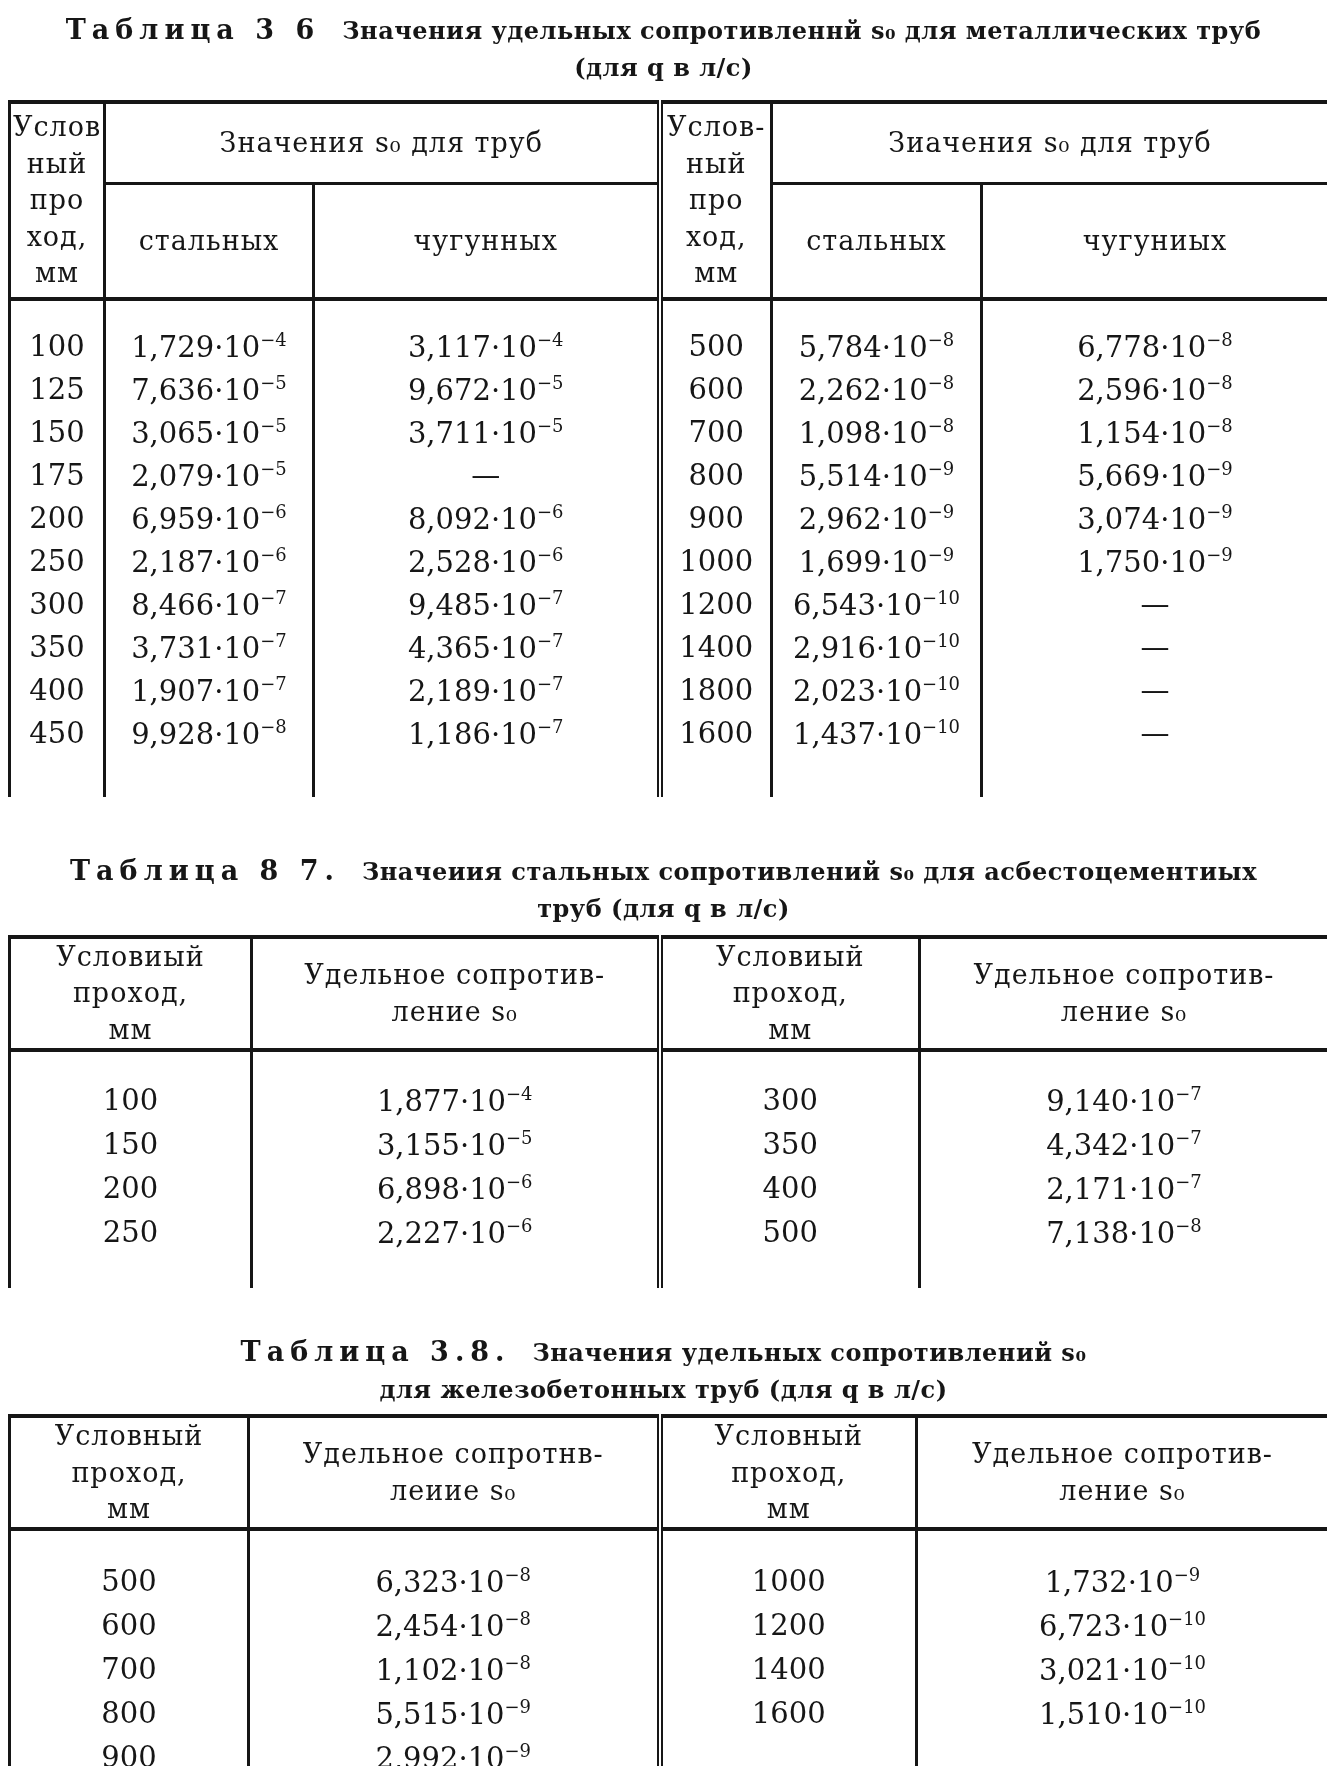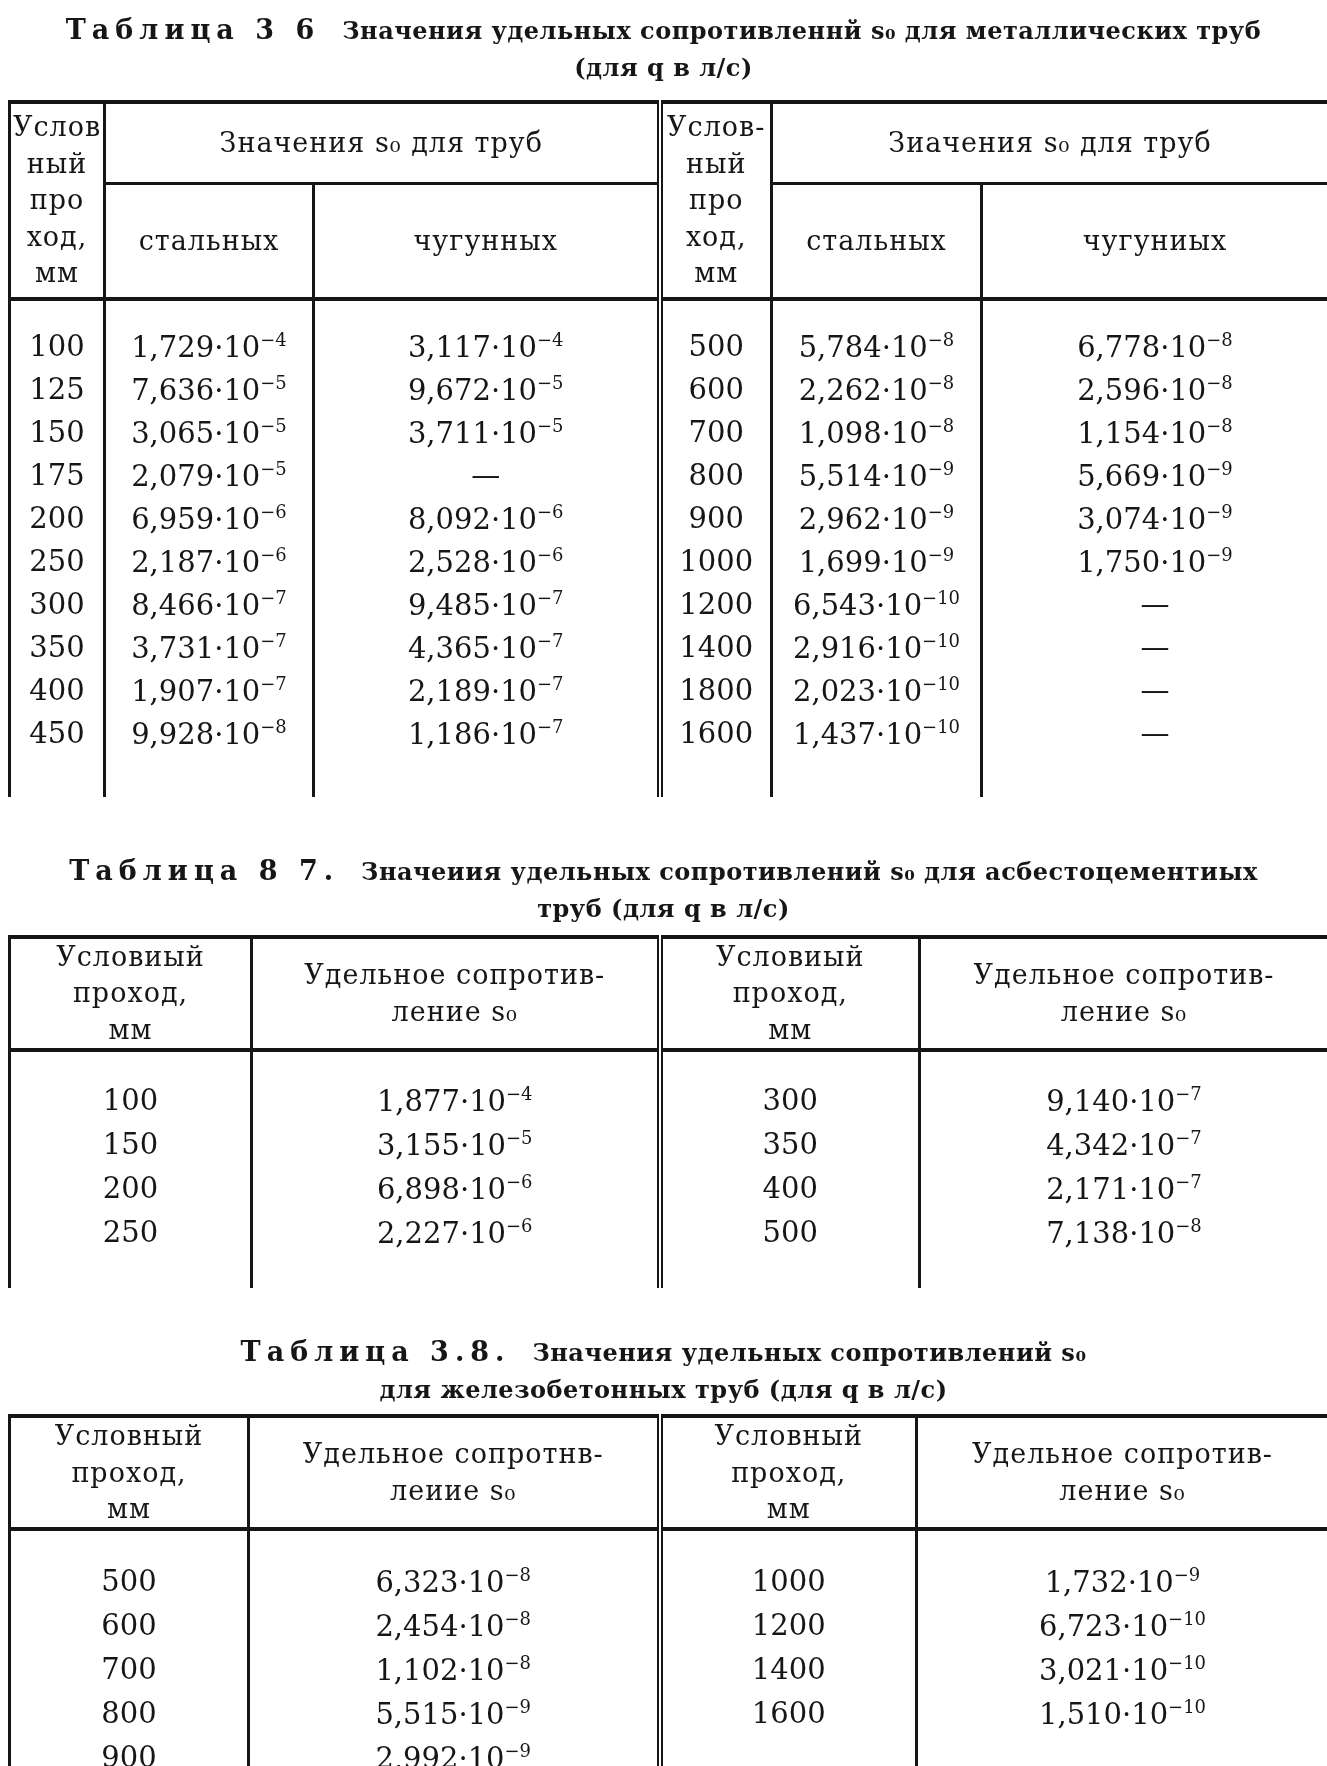--- a/index.html
+++ b/index.html
@@ -193,21 +193,21 @@
           <td></td>
           <td></td>
           <td class="sep"></td>
           <td></td>
           <td></td>
         </tr>
       </tbody>
   </table>
 
   <div class="caption" id="cap37">
-    <div class="cap-line1"><span class="cap-label">Таблица 8 7.</span><span class="cap-bold">Значеиия удельных сопротивлений s₀ для асбестоцементиых</span></div>
+    <div class="cap-line1"><span class="cap-label">Таблица 8 7.</span><span class="cap-bold">Значеиия стальных сопротивлений s₀ для асбестоцементиых</span></div>
     <div class="cap-line2 cap-bold">труб (для q в л/с)</div>
   </div>
 
   <table id="table37">
     <colgroup>
       <col style="width:242px">
         <col style="width:408px">
       <col style="width:260px">
         <col style="width:409px">
     </colgroup>

